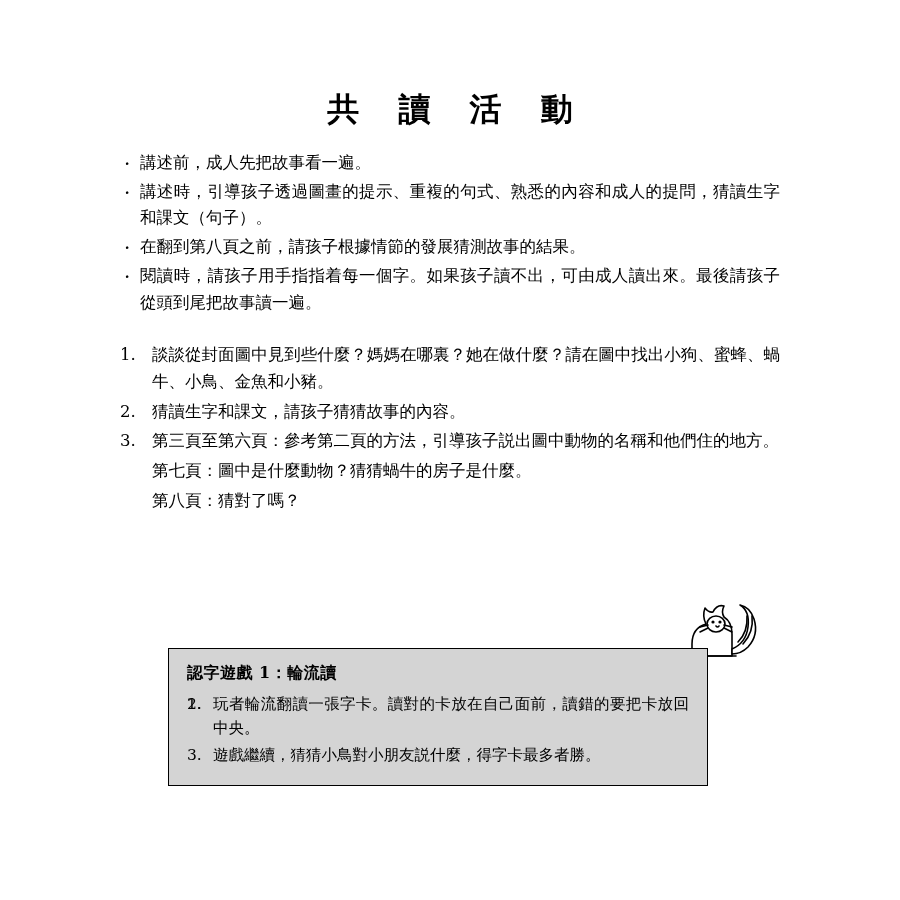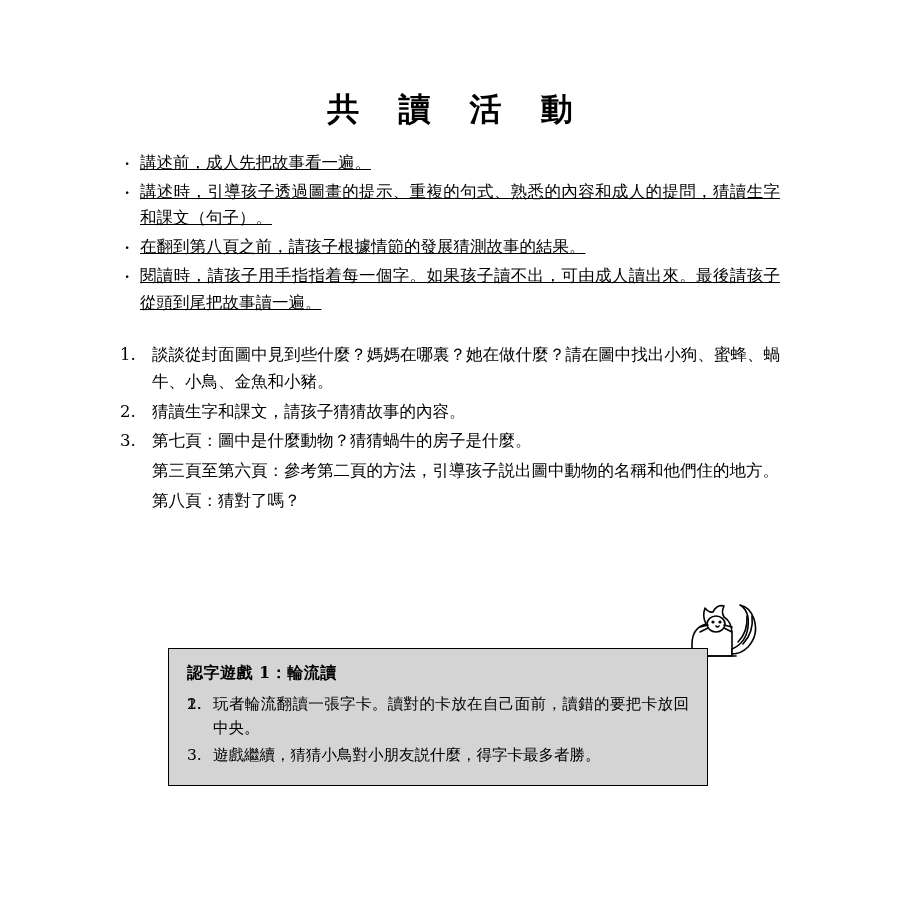--- a/index.html
+++ b/index.html
@@ -27,21 +27,20 @@
     font-weight: bold;
     letter-spacing: 14px;
     margin: 18px 0 18px 0;
     padding-left: 14px;
     font-family: "DejaVu Serif", "Liberation Serif", serif;
   }
   .bullet-list {
     margin: 0 0 26px 0;
     padding: 0;
     list-style: none;
-    text-decoration: underline;
   }
   .bullet-list li {
     position: relative;
     padding-left: 20px;
     font-size: 16.5px;
     line-height: 1.62;
     margin-bottom: 2px;
     text-align: justify;
   }
   .bullet-list li::before {
@@ -145,22 +144,22 @@
     </li>
     <li>
       <span class="num">2.</span>
       <span>猜讀生字和課文，請孩子猜猜故事的內容。</span>
     </li>
     <li>
       <span class="num">3.</span>
     </li>
   </ol>
 
+  <p class="sub-para">第三頁至第六頁：參考第二頁的方法，引導孩子説出圖中動物的名稱和他們住的地方。</p>
   <p class="sub-para">第七頁：圖中是什麼動物？猜猜蝸牛的房子是什麼。</p>
-  <p class="sub-para">第三頁至第六頁：參考第二頁的方法，引導孩子説出圖中動物的名稱和他們住的地方。</p>
   <p class="sub-para">第八頁：猜對了嗎？</p>
 
   <div class="squirrel">
     <svg viewBox="0 0 95 70" width="95" height="70" xmlns="http://www.w3.org/2000/svg">
       <g fill="none" stroke="#000000" stroke-width="1.6" stroke-linecap="round" stroke-linejoin="round">
         <path d="M20 62 L20 50 Q20 34 34 30 Q30 22 33 14 Q37 19 41 18 Q45 10 52 12 Q49 18 52 23 Q60 28 60 40 L60 62 Z" fill="#ffffff"></path>
         <ellipse cx="44" cy="30" rx="9" ry="8" fill="#ffffff"></ellipse>
         <circle cx="41" cy="28" r="1.6" fill="#000000" stroke="none"></circle>
         <circle cx="48" cy="28" r="1.6" fill="#000000" stroke="none"></circle>
         <path d="M44 32 q1.5 2 3 0"></path>

